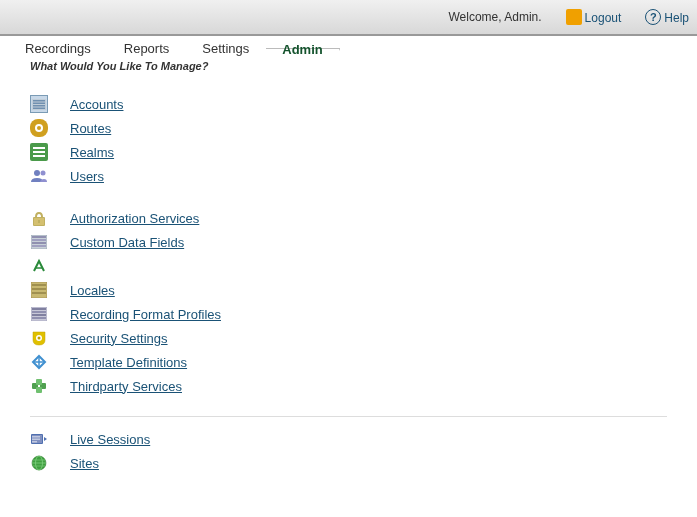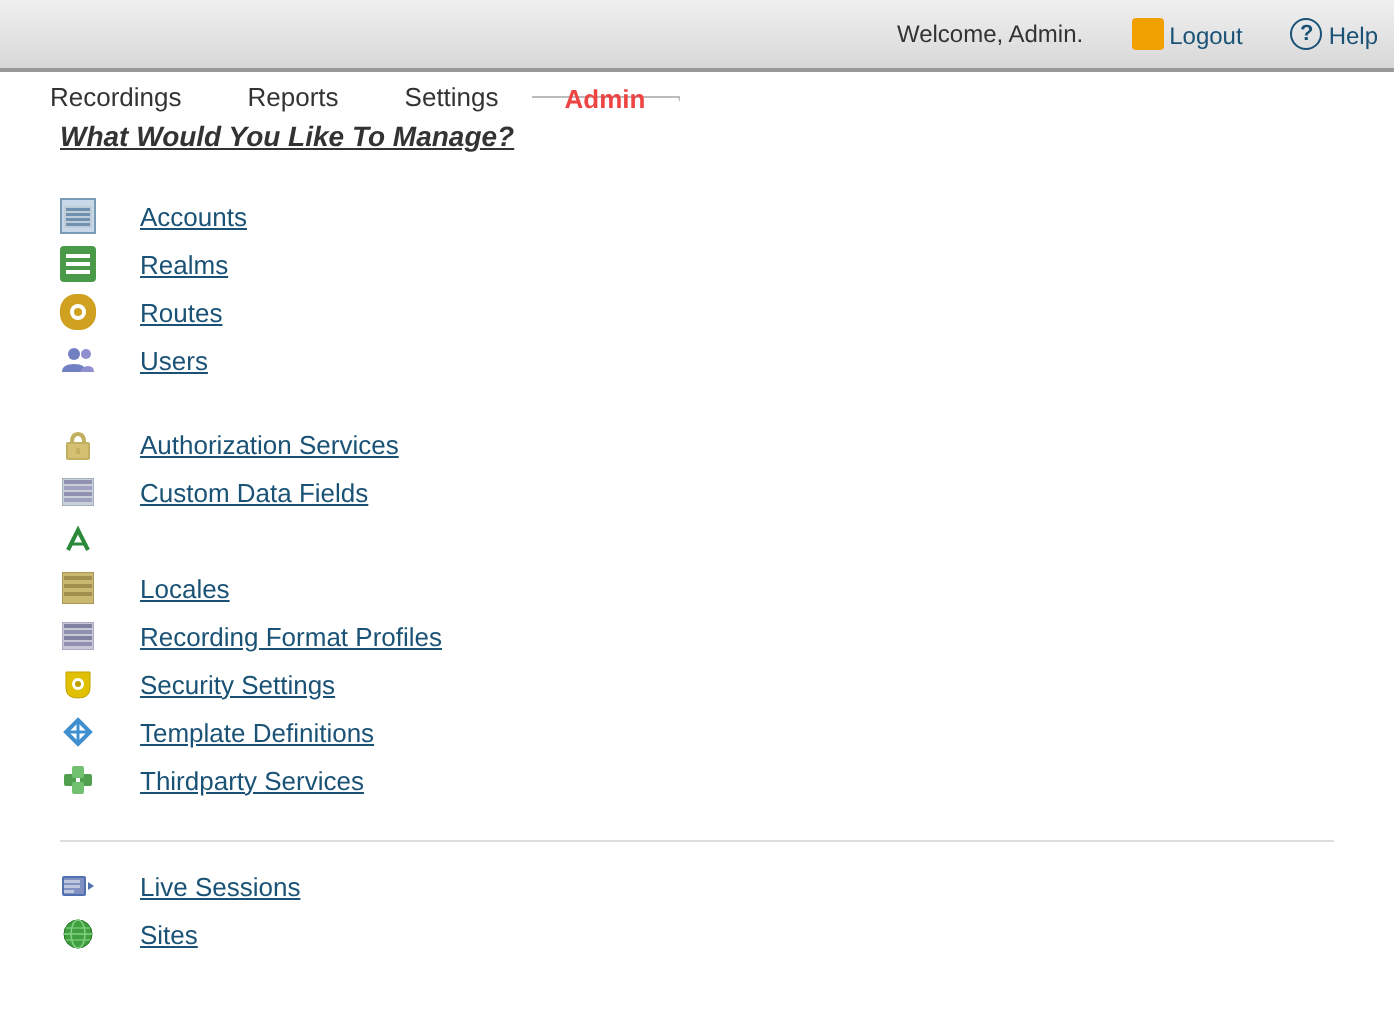--- a/index.html
+++ b/index.html
@@ -28,21 +28,21 @@
       color: #333;
       border-right: 1px solid #bbb;
       background: transparent;
       text-decoration: none;
       margin-top: 48px;
     }
     .nav-tab:first-child { border-left: 1px solid #bbb; }
     .nav-tab.active {
       background: #fff;
       font-weight: bold;
-      color: #ef4444;
+      color: #14532d;
       border-top: 1px solid #bbb;
       border-bottom: 2px solid #fff;
       margin-bottom: -2px;
     }
     .nav-right {
       margin-left: auto;
       display: flex;
       align-items: center;
       gap: 24px;
       font-size: 12px;
@@ -75,26 +75,25 @@
       font-size: 11px;
       color: #1a5276;
       font-weight: bold;
     }
 
     
     .main-content {
       padding: 24px 30px;
     }
     .page-title {
-      font-size: 14px;
+      font-size: 11px;
       font-weight: bold;
       color: #333;
       margin-bottom: 20px;
       font-style: italic;
-      text-decoration: underline;
     }
 
     
     .menu-section {
       margin-bottom: 18px;
     }
     .menu-item {
       display: flex;
       align-items: center;
       gap: 22px;
@@ -163,45 +162,45 @@
             <rect x="0" y="0" width="14" height="11" fill="#c0cdd8"></rect>
             <rect x="1" y="1" width="12" height="1.5" fill="#7090b0"></rect>
             <rect x="1" y="3.5" width="12" height="1.5" fill="#7090b0"></rect>
             <rect x="1" y="6" width="12" height="1.5" fill="#7090b0"></rect>
             <rect x="1" y="8.5" width="12" height="1.5" fill="#7090b0"></rect>
           </svg>
       </span>
       <span class="menu-item-label">Accounts</span>
     </a>
     <a class="menu-item" href="#">
-      <span class="icon icon-realms">
-        <svg width="16" height="16" viewBox="0 0 16 16">
-            <rect width="16" height="16" fill="#4a9a4a" rx="1"></rect>
-            <rect x="2" y="3" width="12" height="2" fill="#fff"></rect>
-            <rect x="2" y="7" width="12" height="2" fill="#fff"></rect>
-            <rect x="2" y="11" width="12" height="2" fill="#fff"></rect>
-          </svg>
-      </span>
-      <span class="menu-item-label">Realms</span>
-    </a>
-    <a class="menu-item" href="#">
       <span class="icon icon-routes">
         <svg width="16" height="16" viewBox="0 0 16 16">
             <circle cx="8" cy="8" r="7" fill="#d0a020"></circle>
             <circle cx="8" cy="8" r="4" fill="#fff"></circle>
             <circle cx="8" cy="8" r="2" fill="#d0a020"></circle>
             <line x1="8" y1="1" x2="8" y2="4" stroke="#d0a020" stroke-width="1.5"></line>
             <line x1="8" y1="12" x2="8" y2="15" stroke="#d0a020" stroke-width="1.5"></line>
             <line x1="1" y1="8" x2="4" y2="8" stroke="#d0a020" stroke-width="1.5"></line>
             <line x1="12" y1="8" x2="15" y2="8" stroke="#d0a020" stroke-width="1.5"></line>
           </svg>
       </span>
       <span class="menu-item-label">Routes</span>
     </a>
     <a class="menu-item" href="#">
+      <span class="icon icon-realms">
+        <svg width="16" height="16" viewBox="0 0 16 16">
+            <rect width="16" height="16" fill="#4a9a4a" rx="1"></rect>
+            <rect x="2" y="3" width="12" height="2" fill="#fff"></rect>
+            <rect x="2" y="7" width="12" height="2" fill="#fff"></rect>
+            <rect x="2" y="11" width="12" height="2" fill="#fff"></rect>
+          </svg>
+      </span>
+      <span class="menu-item-label">Realms</span>
+    </a>
+    <a class="menu-item" href="#">
       <span class="icon">
         <svg width="16" height="16" viewBox="0 0 16 16">
             <circle cx="6" cy="5" r="3" fill="#7080c0"></circle>
             <path d="M0 14 Q0 10 6 10 Q12 10 12 14" fill="#7080c0"></path>
             <circle cx="12" cy="5" r="2.5" fill="#9090d0"></circle>
             <path d="M9 14 Q10 11 13 11 Q16 11 16 14" fill="#9090d0"></path>
           </svg>
       </span>
       <span class="menu-item-label">Users</span>
     </a>

